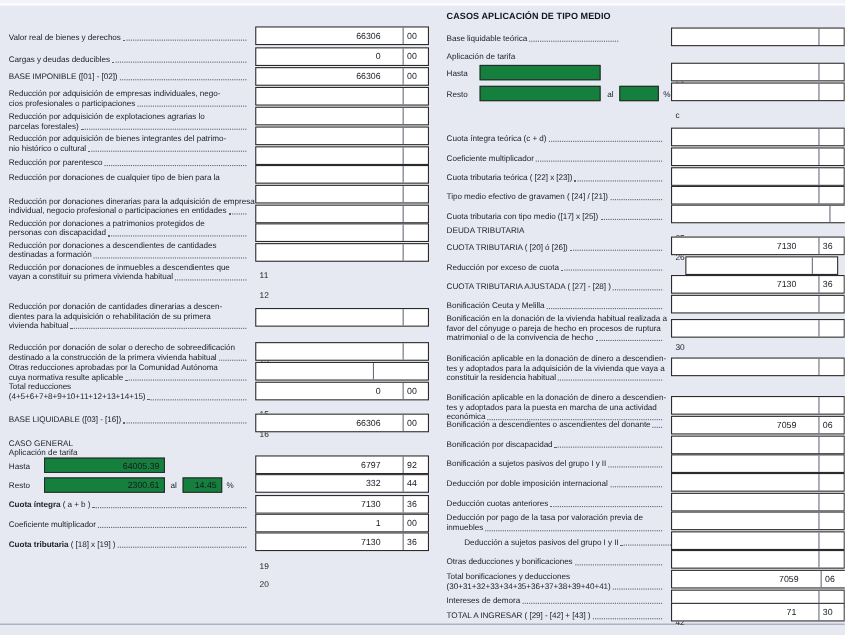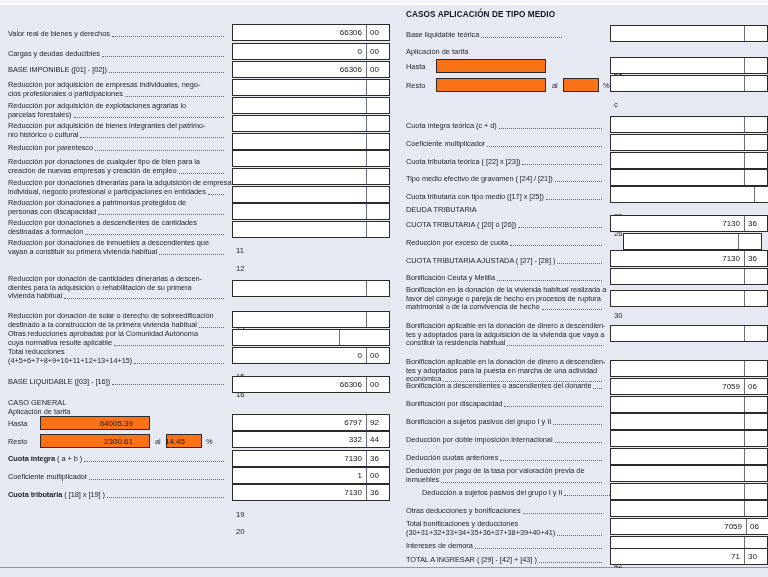--- a/index.html
+++ b/index.html
@@ -53,40 +53,40 @@
     font-size:7.6px;color:#1b1b1b;
     display:flex;align-items:center;justify-content:flex-start;
     padding-left:3px;
     box-sizing:border-box;
     margin-top:46px;
   }
   .box .val{
     flex:1;
     font-size:8px;color:#16181f;
     display:flex;align-items:center;justify-content:flex-end;
-    padding-right:4px;
+    padding-right:20px;
     border-right:1.1px solid #6b6f7c;
     box-sizing:border-box;
   }
   .box .cents{
     width:22px;flex:0 0 22px;
     font-size:8px;color:#16181f;
     display:flex;align-items:center;justify-content:flex-start;
     padding-left:3px;
     box-sizing:border-box;
   }
 
   
   .ibox{
     position:absolute;box-sizing:border-box;
-    border:1.1px solid #2b2b2b;background:#f97316;
+    border:1.1px solid #2b2b2b;background:#15803d;
     height:14px;
     font-size:8px;color:#16181f;
     display:flex;align-items:center;justify-content:flex-end;
-    padding-right:16px;
+    padding-right:4px;
   }
   .plain{position:absolute;font-size:7.4px;color:#20242e;}
 
   .hdr{
     position:absolute;font-size:8.2px;font-weight:bold;color:#111520;
     letter-spacing:0.1px;
   }
 </style>
 </head>
 <body>
@@ -180,24 +180,20 @@
         </div>
       </div>
       <div class="box" style="left: 232px; top: 133px; width: 158px;">
         <div class="num">07</div>
         <div class="val"></div>
         <div class="cents"></div>
       </div>
       <div class="lbl" style="left: 8px; top: 158px; width: 218px;">
         <div class="lblrow">
           <span class="lbltxt">Reducción por donaciones de cualquier tipo de bien para la</span>
-        </div>
-        <div class="lblrow">
-          <span class="lbltxt">creación de nuevas empresas y creación de empleo</span>
-          <span class="dotfill"></span>
         </div>
       </div>
       <div class="box" style="left: 232px; top: 150px; width: 158px;">
         <div class="num">08</div>
         <div class="val"></div>
         <div class="cents"></div>
       </div>
       <div class="lbl" style="left: 8px; top: 179px; width: 218px;">
         <div class="lblrow">
           <span class="lbltxt">Reducción por donaciones dinerarias para la adquisición de empresa</span>

